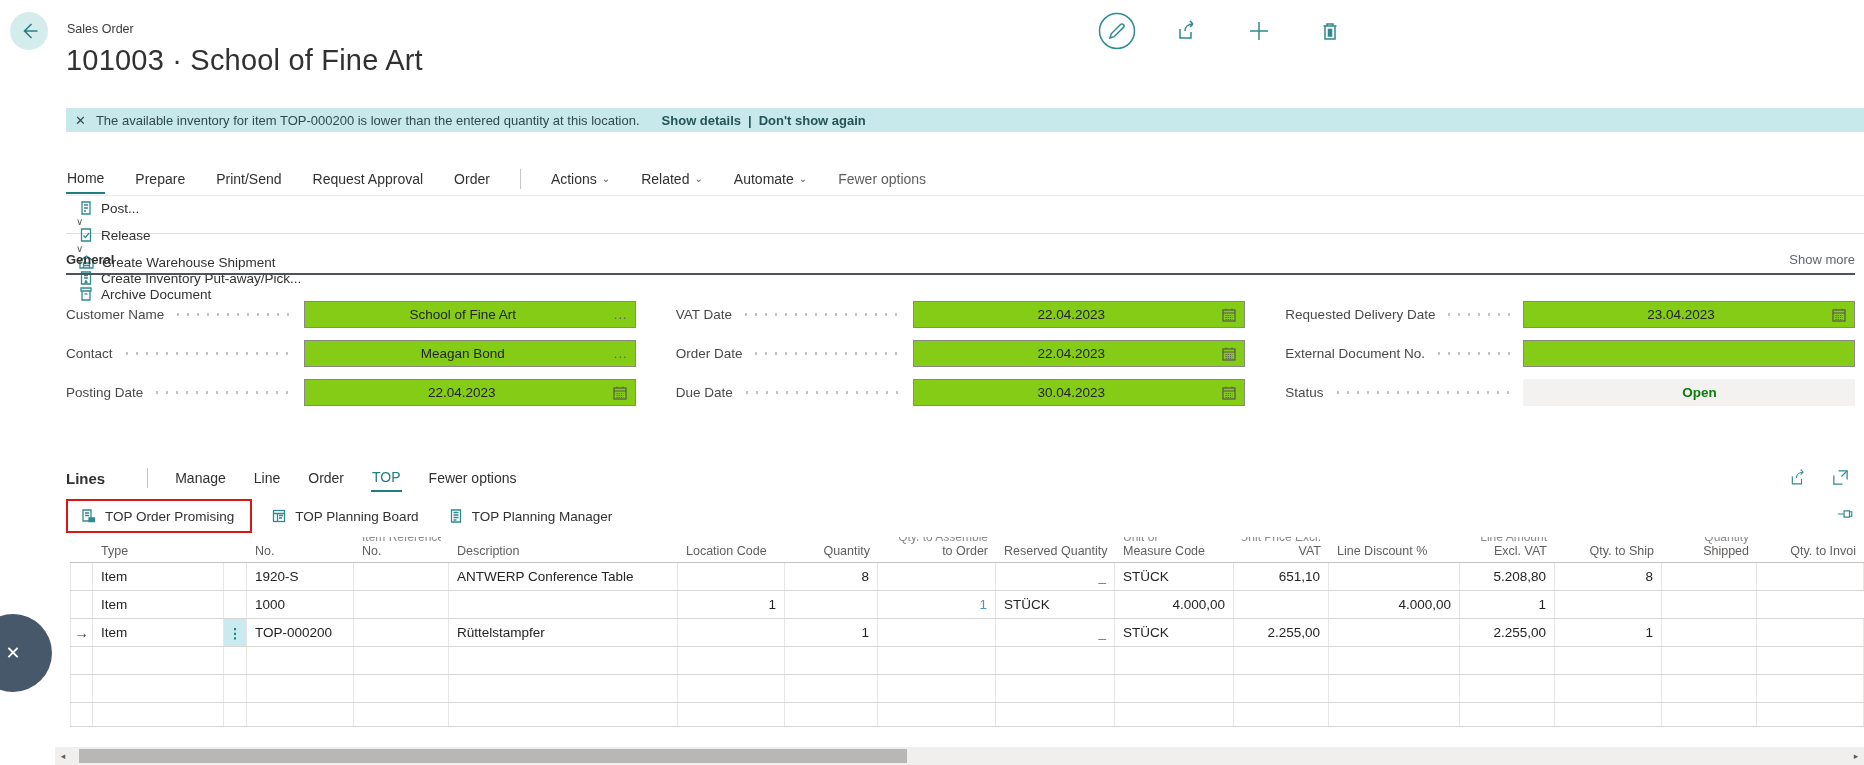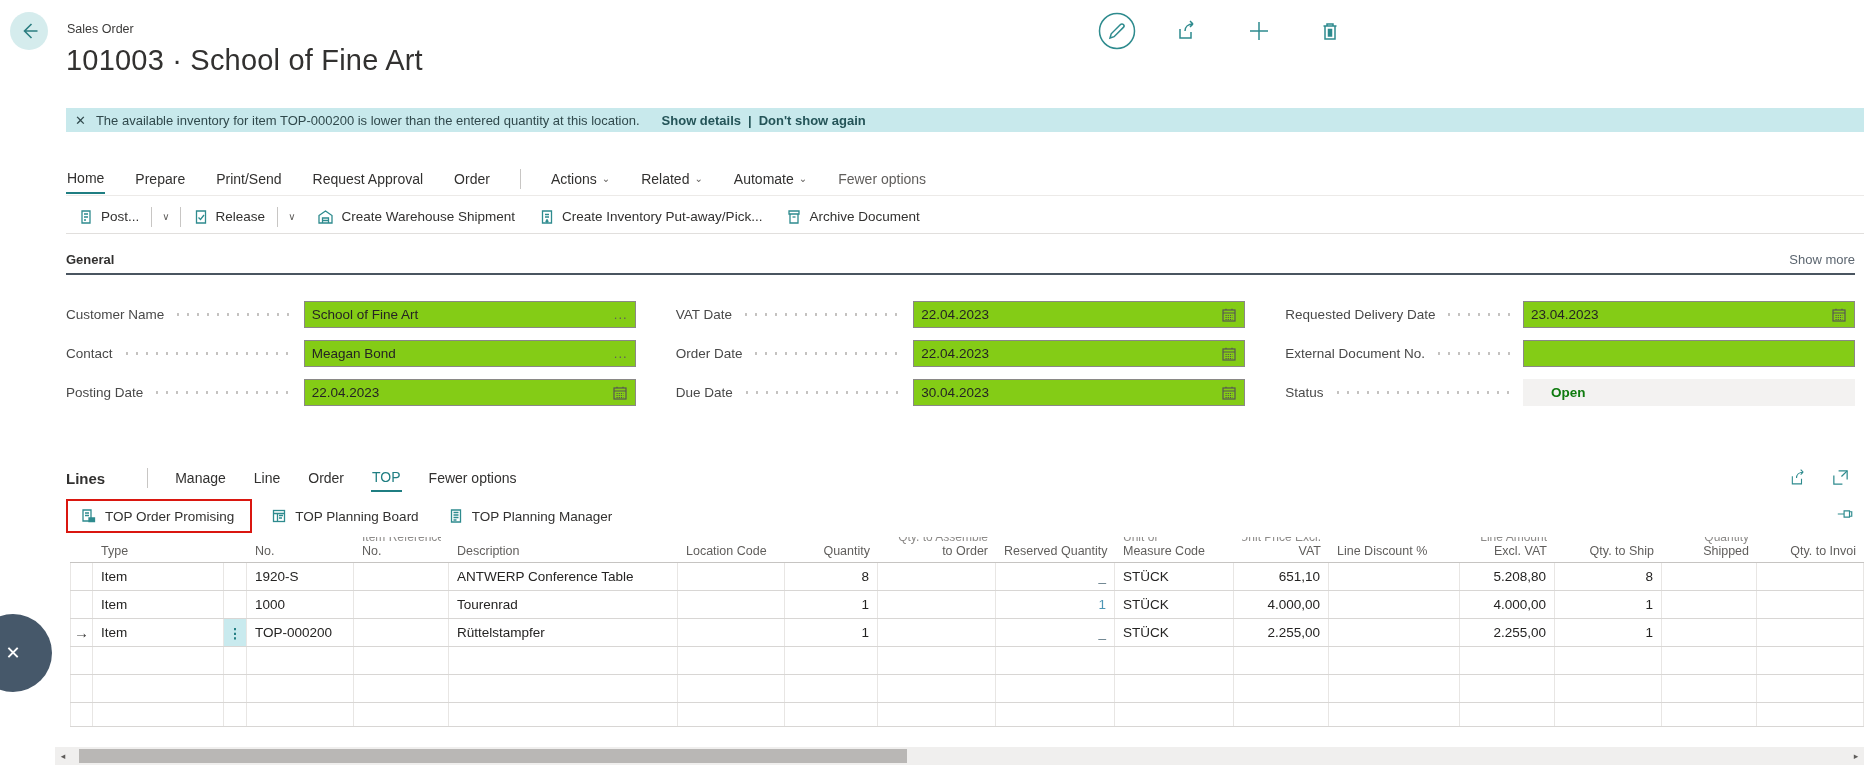--- a/index.html
+++ b/index.html
@@ -28,36 +28,36 @@
   
   .menu-tabs { position:absolute; left:66px; right:0; top:162px; height:34px; display:flex; align-items:center;
     gap:29px; font-size:14px; color:#323130; border-bottom:1px solid #eceae8; }
   .mtab { display:flex; align-items:center; gap:5px; padding:6px 1px; cursor:pointer; white-space:nowrap; }
   .mtab.active { border-bottom:2.5px solid #1f7e82; font-weight:400; }
   .mtab .caret { font-size:10px; color:#605e5c; }
   .mtab.dim { color:#605e5c; }
   .vsep { width:1px; height:20px; background:#c8c6c4; }
 
   
-  .action-bar { position:absolute; left:66px; right:0; top:200px; height:34px; display:flex; align-items:center;
-    font-size:13.5px; color:#323130; border-bottom:1px solid #e1dfdd; }
+  .action-bar { position:absolute; left:66px; right:0; top:200px; height:34px; display:flex; align-items:flex-start;
+    font-size:13.5px; color:#323130; border-bottom:1px solid #e1dfdd;flex-direction:column; }
   .abtn { display:flex; align-items:center; gap:7px; padding:0 12px; height:26px; cursor:pointer; white-space:nowrap; }
   .abtn svg { stroke:#2e8b8e; fill:none; stroke-width:1.3; }
   .asep { width:1px; height:20px; background:#c8c6c4; }
   .acaret { font-size:10px; color:#605e5c; padding:0 10px; cursor:pointer; }
 
   
   .general { position:absolute; left:66px; right:9px; top:252px; }
   .sec-head { display:flex; justify-content:space-between; align-items:flex-end; padding-bottom:6px;
     border-bottom:2px solid #4a5560; }
   .sec-title { font-size:13px; font-weight:700; color:#323130; }
   .showmore { font-size:13px; color:#5c6670; cursor:pointer; }
   .fields { display:flex; gap:40px; margin-top:26px; }
   .fcol { flex:1; display:flex; flex-direction:column; gap:12px; }
-  .field { display:flex; align-items:center; height:27px; }
+  .field { display:flex; align-items:center; height:27px;text-align:center; }
   .flabel { font-size:13.5px; color:#494949; white-space:nowrap; }
   .leader { flex:1; height:3px; margin:0 9px; align-self:center;
     background-image:radial-gradient(circle, #c3c1bf 1.1px, transparent 1.5px);
     background-size:10px 3px; background-repeat:repeat-x; background-position:left center; }
   .fbox { width:332px; height:27px; border:1px solid #8a8886; display:flex; align-items:center;
     padding:0 7px; font-size:13.5px; color:#252423; background:#84cc16; }
   .fbox .val { flex:1; white-space:nowrap; overflow:hidden; }
   .lookup { color:#605e5c; letter-spacing:1px; font-size:13px; cursor:pointer; }
   .cal { cursor:pointer; display:flex; }
   .cal svg { stroke:#565554; fill:none; stroke-width:1.2; }
@@ -474,21 +474,20 @@
         <div class="td right"></div>
         <div class="td right"></div>
       </div>
 
       <div class="tr trow">
         <div class="td"></div>
         <div class="td">Item</div>
         <div class="td"></div>
         <div class="td">1000</div>
         <div class="td"></div>
-        <div class="td">Tourenrad</div>
         <div class="td"></div>
         <div class="td right">1</div>
         <div class="td right"></div>
         <div class="td right link">1</div>
         <div class="td">STÜCK</div>
         <div class="td right">4.000,00</div>
         <div class="td right"></div>
         <div class="td right">4.000,00</div>
         <div class="td right">1</div>
         <div class="td right"></div>

